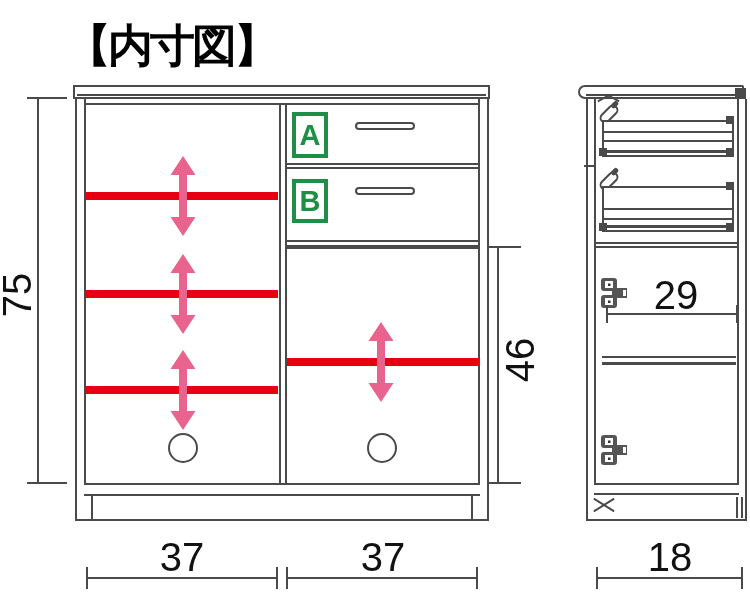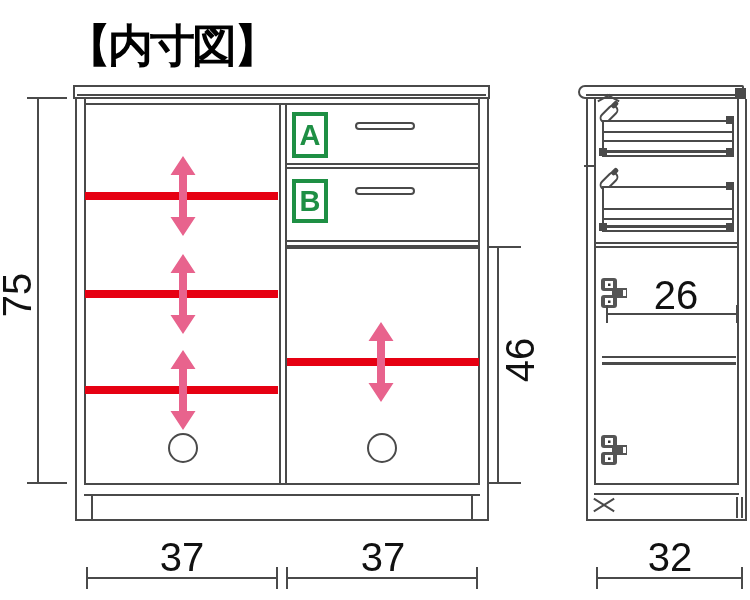--- a/index.html
+++ b/index.html
@@ -163,35 +163,35 @@
       <rect x="1" y="1" width="16" height="13" rx="3" fill="#555"></rect>
       <rect x="1" y="18" width="16" height="13" rx="3" fill="#555"></rect>
       <rect x="12" y="11" width="15" height="10" fill="#555"></rect>
       <rect x="5" y="4" width="8" height="7" fill="#fff"></rect>
         <rect x="8" y="6.5" width="2.5" height="2.5" fill="#333"></rect>
       <rect x="5" y="21" width="8" height="7" fill="#fff"></rect>
         <rect x="8" y="23.5" width="2.5" height="2.5" fill="#333"></rect>
       <rect x="23" y="13" width="3" height="6" fill="#fff"></rect>
     </svg>
 
-    <div class="dim" style="left:640px;top:275px;width:72px;">26</div>
+    <div class="dim" style="left:640px;top:275px;width:72px;">29</div>
     <div class="ln" style="left:607px;top:313px;width:131px;height:2px;"></div>
     <div class="ln" style="left:606px;top:305px;width:2px;height:18px;"></div>
     <div class="ln" style="left:736px;top:305px;width:2px;height:18px;"></div>
 
     <div class="ln" style="left:602px;top:356px;width:134px;height:2px;"></div>
     <div class="ln" style="left:602px;top:362px;width:134px;height:3px;"></div>
 
     <div class="ln" style="left:594px;top:483px;width:145px;height:2px;"></div>
     <div class="ln" style="left:594px;top:493px;width:145px;height:2px;"></div>
     <div class="ln" style="left:586px;top:519px;width:161px;height:2px;"></div>
     <div class="ln" style="left:592px;top:504px;width:24px;height:2px;transform:rotate(32deg);"></div>
     <div class="ln" style="left:592px;top:504px;width:24px;height:2px;transform:rotate(-32deg);"></div>
     <div class="ln" style="left:736px;top:497px;width:2px;height:21px;"></div>
     <div class="ln" style="left:741px;top:497px;width:2px;height:21px;"></div>
 
     <div class="ln" style="left:597px;top:577px;width:146px;height:2px;"></div>
     <div class="ln" style="left:596px;top:567px;width:2px;height:22px;"></div>
     <div class="ln" style="left:741px;top:567px;width:2px;height:22px;"></div>
-    <div class="dim" style="left:634px;top:537px;width:72px;">32</div>
+    <div class="dim" style="left:634px;top:537px;width:72px;">18</div>
   </div>
 
 </div>
 
 </body></html>

